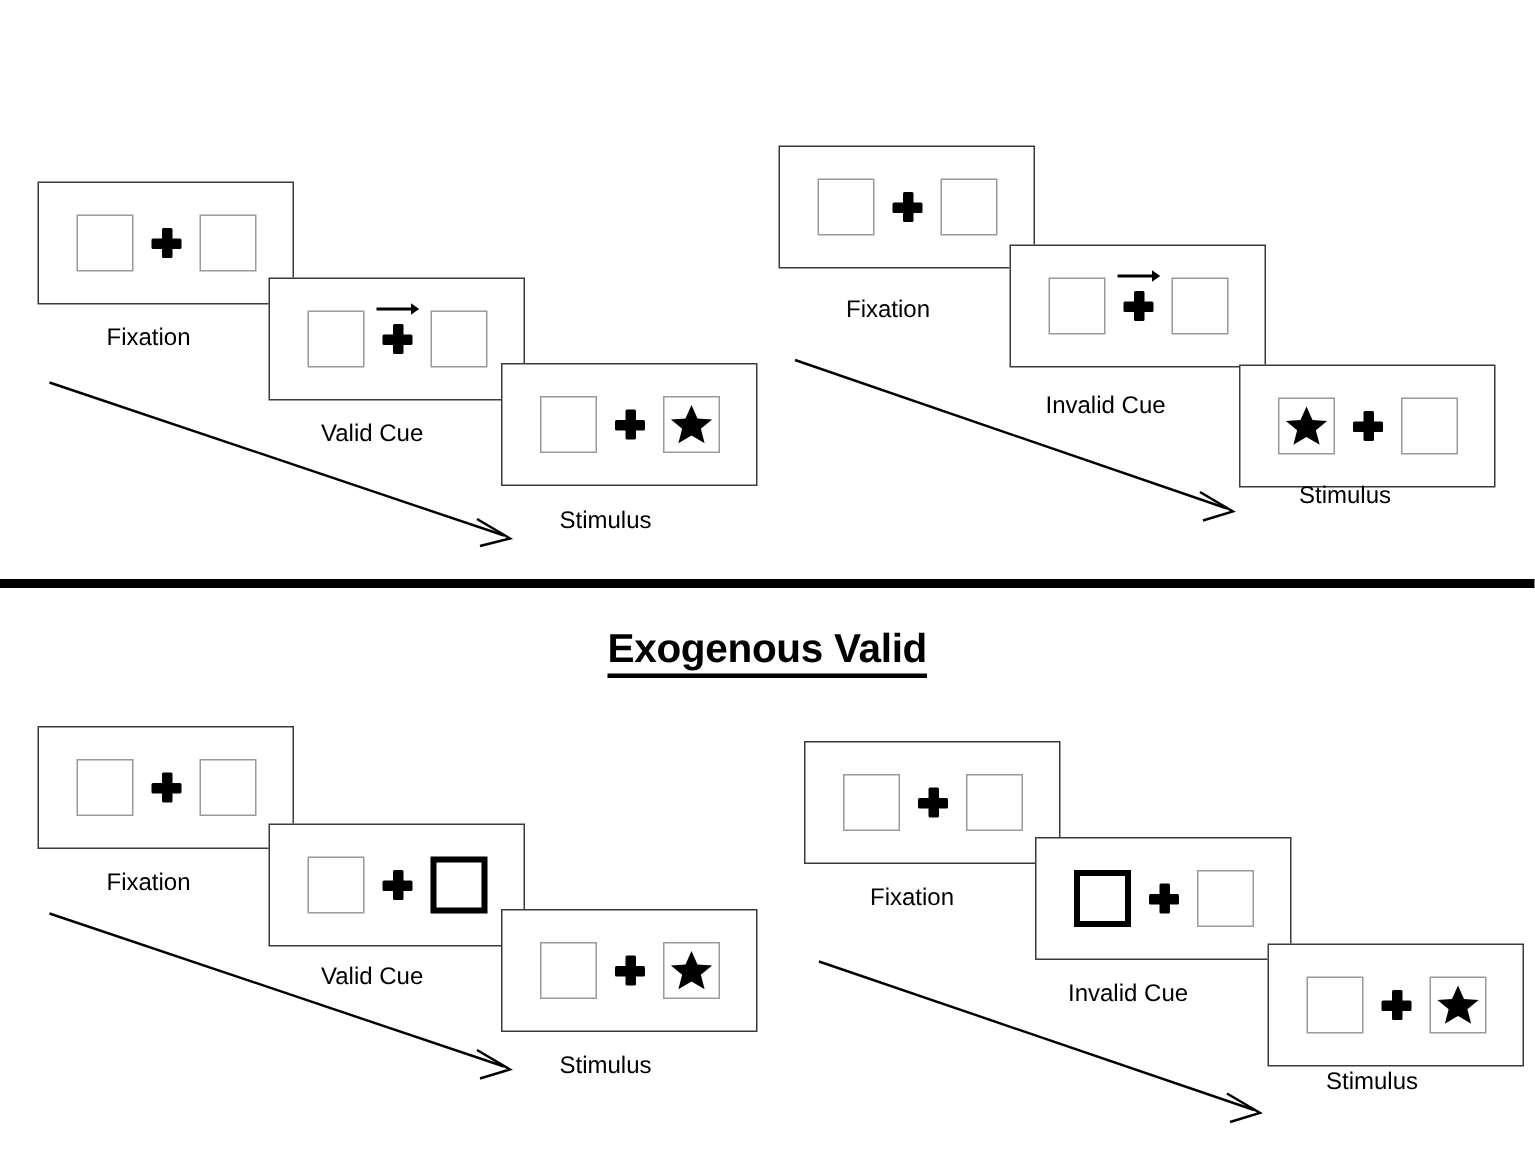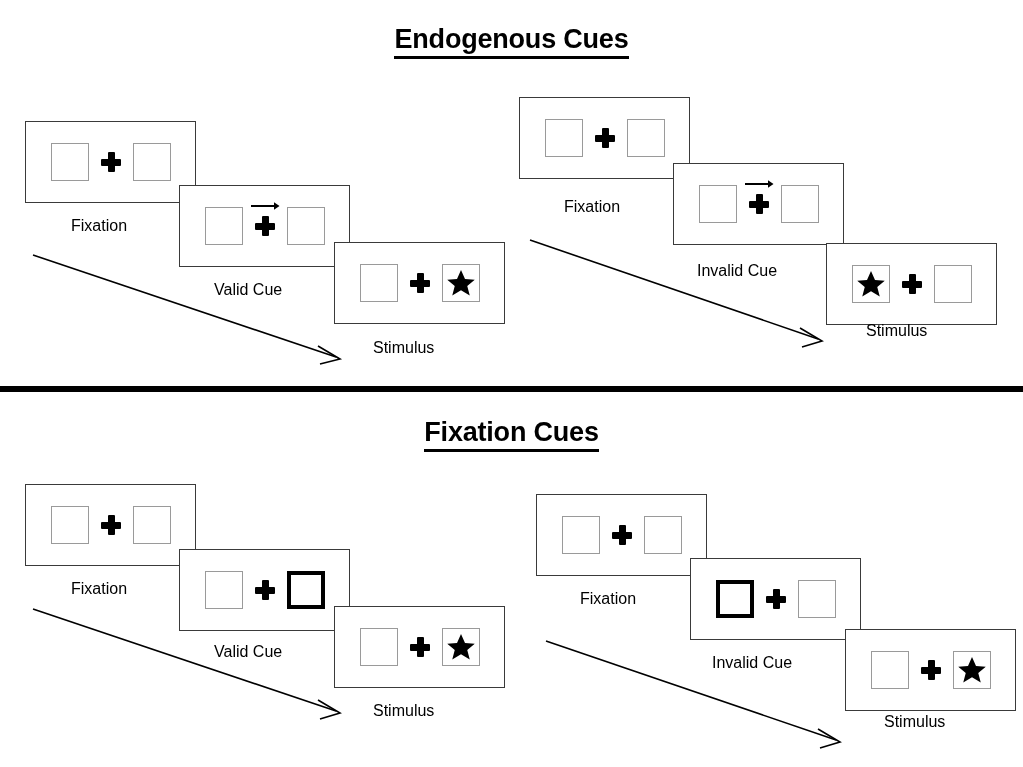--- a/index.html
+++ b/index.html
@@ -130,23 +130,20 @@
     position: absolute;
     overflow: visible;
     pointer-events: none;
   }
 </style>
 </head>
 <body>
 
 <div id="stage">
 
-  <div class="section-title" style="top:24px;">
-    <span>Endogenous Cues</span>
-  </div>
 
   <div class="panel" style="left:25px; top:121px; width:171px; height:82px;">
     <div class="panel-inner">
       <div class="pbox"></div>
       <div class="fix">
         <div class="plus"></div>
       </div>
       <div class="pbox"></div>
     </div>
   </div>
@@ -229,21 +226,21 @@
   <div class="caption" style="left:866px; top:322px;">Stimulus</div>
 
   <svg class="flow-arrow" style="left:500px; top:220px; width:360px; height:145px;">
     <line x1="30" y1="20" x2="318" y2="119" stroke="#000" stroke-width="1.6"></line>
     <polyline points="300,108 322,121 302,127" fill="none" stroke="#000" stroke-width="1.6"></polyline>
   </svg>
 
   <div class="divider" style="top:386px;"></div>
 
   <div class="section-title" style="top:417px;">
-    <span>Fixation Cues</span>
+    <span>Exogenous Valid</span>
   </div>
 
   <div class="panel" style="left:25px; top:484px; width:171px; height:82px;">
     <div class="panel-inner">
       <div class="pbox"></div>
       <div class="fix">
         <div class="plus"></div>
       </div>
       <div class="pbox"></div>
     </div>

